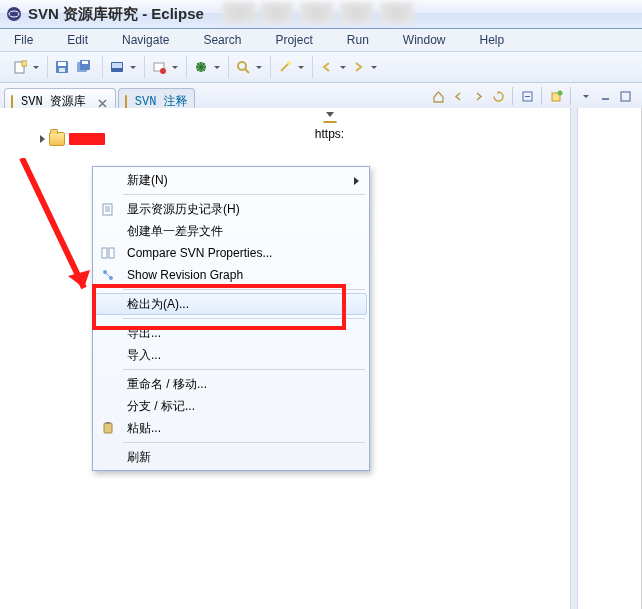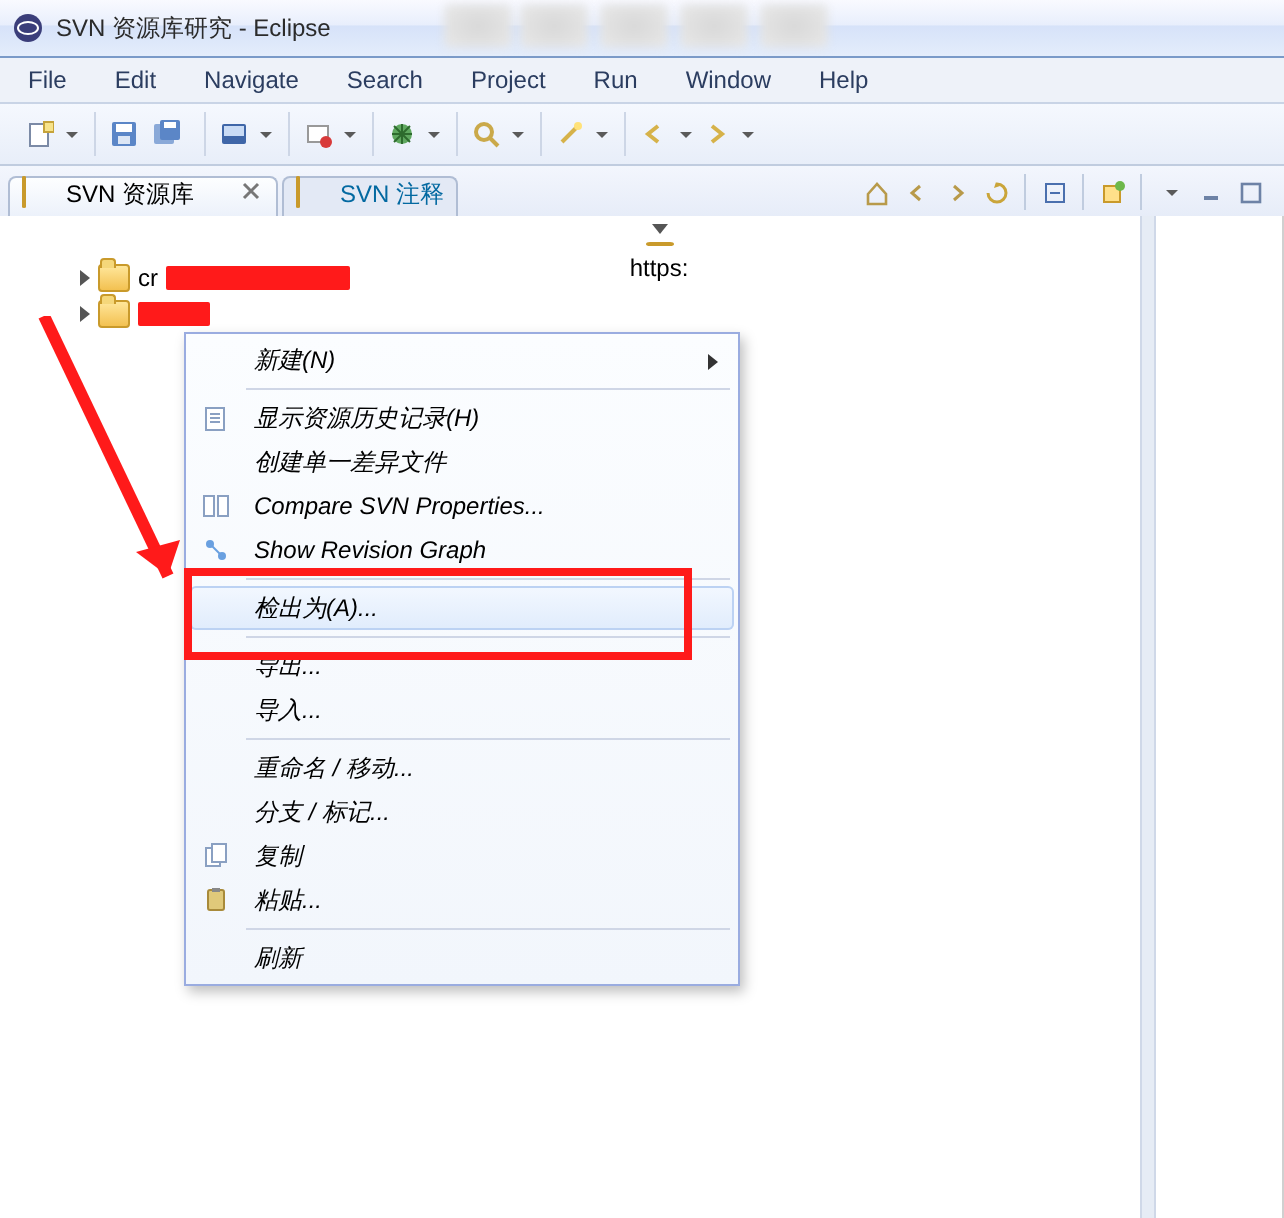--- a/index.html
+++ b/index.html
@@ -15,35 +15,35 @@
   
   .titlebar {
     height: 28px;
     background: linear-gradient(to bottom, #f9faff 0%, #e8eefc 45%, #d6e2f9 46%, #e4edfb 100%);
     border-bottom: 1px solid #7a9ac8;
     display: flex; align-items: center;
     padding: 0 6px;
     position: relative;
   }
   .titlebar .app-icon { width: 16px; height: 16px; margin-right: 6px; }
-  .titlebar .title-text { color: #2b2b2b; font-size: 12px; }
+  .titlebar .title-text { color: #2b2b2b; font-size: 15px; font-weight: bold; }
   .titlebar .blur {
     position: absolute; top: 2px; width: 34px; height: 22px;
     border-radius: 3px;
     background: radial-gradient(#d8d8d8,#e9e9e9);
     filter: blur(2px);
   }
   
   .menubar {
     height: 22px;
     background: #eef2f9;
     border-bottom: 1px solid #c9d4e6;
     display: flex; align-items: center;
     padding: 0 4px;
-    gap: 4px;
+    gap: 14px;
   }
   .menubar .menu-item {
     padding: 2px 10px;
     color: #2b3d60;
   }
   
   .toolbar {
     height: 30px;
     background: linear-gradient(to bottom,#f5f8fe,#e8eef9);
     border-bottom: 1px solid #c0ccdf;
@@ -73,33 +73,34 @@
   
   .viewtabs-row {
     height: 26px;
     background: linear-gradient(to bottom,#f3f6fd,#e6ecf8);
     border-bottom: 1px solid #b0bdd4;
     display: flex; align-items: center;
     padding: 0 4px;
     position: relative;
   }
   .viewtab {
-    display: flex; align-items: flex-start;
+    display: flex; align-items: flex-end;
     height: 21px;
     padding: 0 6px;
     margin-right: 2px;
     border: 1px solid #b0bdd4;
     border-bottom: none;
     border-top-left-radius: 4px;
     border-top-right-radius: 4px;
     background: linear-gradient(to bottom,#fdfeff,#eaf0fa);
     font-size: 12px;
-    gap: 20px;
+    gap: 8px;
     position: relative;
     top: 3px;
+    font-family: Liberation Mono, monospace;
   }
   .viewtab.inactive { background: #e3e9f5; color: #0369a1; }
   .tab-close {
     width: 13px; height: 13px;
     display: flex; align-items: center; justify-content: center;
     color: #666;
     margin-left: 2px;
   }
   .tabs-spacer { flex: 1 1 auto; }
   .tabs-right {
@@ -196,21 +197,21 @@
   }
   .ctx-item:hover, .ctx-item.highlight {
     background: linear-gradient(to bottom,#f3f8ff,#e0ecfc);
     box-shadow: inset 0 0 0 1px #bcd2f3;
   }
   .ctx-icon {
     width: 26px;
     display: flex; align-items: center; justify-content: center;
     flex: 0 0 26px;
   }
-  .ctx-label { flex: 1 1 auto; padding-left: 6px; font-style: italic; }
+  .ctx-label { flex: 1 1 auto; padding-left: 6px; }
   .ctx-arrow {
     width: 0; height: 0;
     border-top: 4px solid transparent;
     border-bottom: 4px solid transparent;
     border-left: 5px solid #333;
     position: absolute; right: 8px; top: 8px;
   }
   .ctx-sep {
     height: 1px;
     margin: 3px 2px 3px 28px;
@@ -421,26 +422,20 @@
   <div class="tree">
     <div class="tree-row lvl1">
       <span class="twisty open"></span>
       <span class="cyl-ico"></span>
       <span>https:</span>
       <span class="redact" style="width:190px"></span>
     </div>
     <div class="tree-row lvl2">
       <span class="twisty closed"></span>
       <span class="folder-ico"></span>
-      <span>cr</span>
-      <span class="redact" style="width:92px"></span>
-    </div>
-    <div class="tree-row lvl2">
-      <span class="twisty closed"></span>
-      <span class="folder-ico"></span>
       <span class="redact" style="width:36px"></span>
     </div>
   </div>
   <div class="vsplit"></div>
 </div>
 
 <div class="ctx-menu">
   <div class="ctx-item">
     <span class="ctx-icon"></span>
     <span class="ctx-label">新建(N)</span>
@@ -498,29 +493,20 @@
   </div>
   <div class="ctx-sep"></div>
 
   <div class="ctx-item">
     <span class="ctx-icon"></span>
     <span class="ctx-label">重命名 / 移动...</span>
   </div>
   <div class="ctx-item">
     <span class="ctx-icon"></span>
     <span class="ctx-label">分支 / 标记...</span>
-  </div>
-  <div class="ctx-item">
-    <span class="ctx-icon">
-        <svg width="14" height="14">
-          <rect x="2" y="3" width="7" height="9" fill="#fff" stroke="#8aa0c2"></rect>
-          <rect x="5" y="1" width="7" height="9" fill="#fff" stroke="#8aa0c2"></rect>
-        </svg>
-      </span>
-    <span class="ctx-label">复制</span>
   </div>
   <div class="ctx-item">
     <span class="ctx-icon">
         <svg width="14" height="14">
           <rect x="3" y="2" width="8" height="10" rx="1" fill="#e0c97a" stroke="#a88a3a"></rect>
           <rect x="5" y="1" width="4" height="2" fill="#888"></rect>
         </svg>
       </span>
     <span class="ctx-label">粘贴...</span>
   </div>

